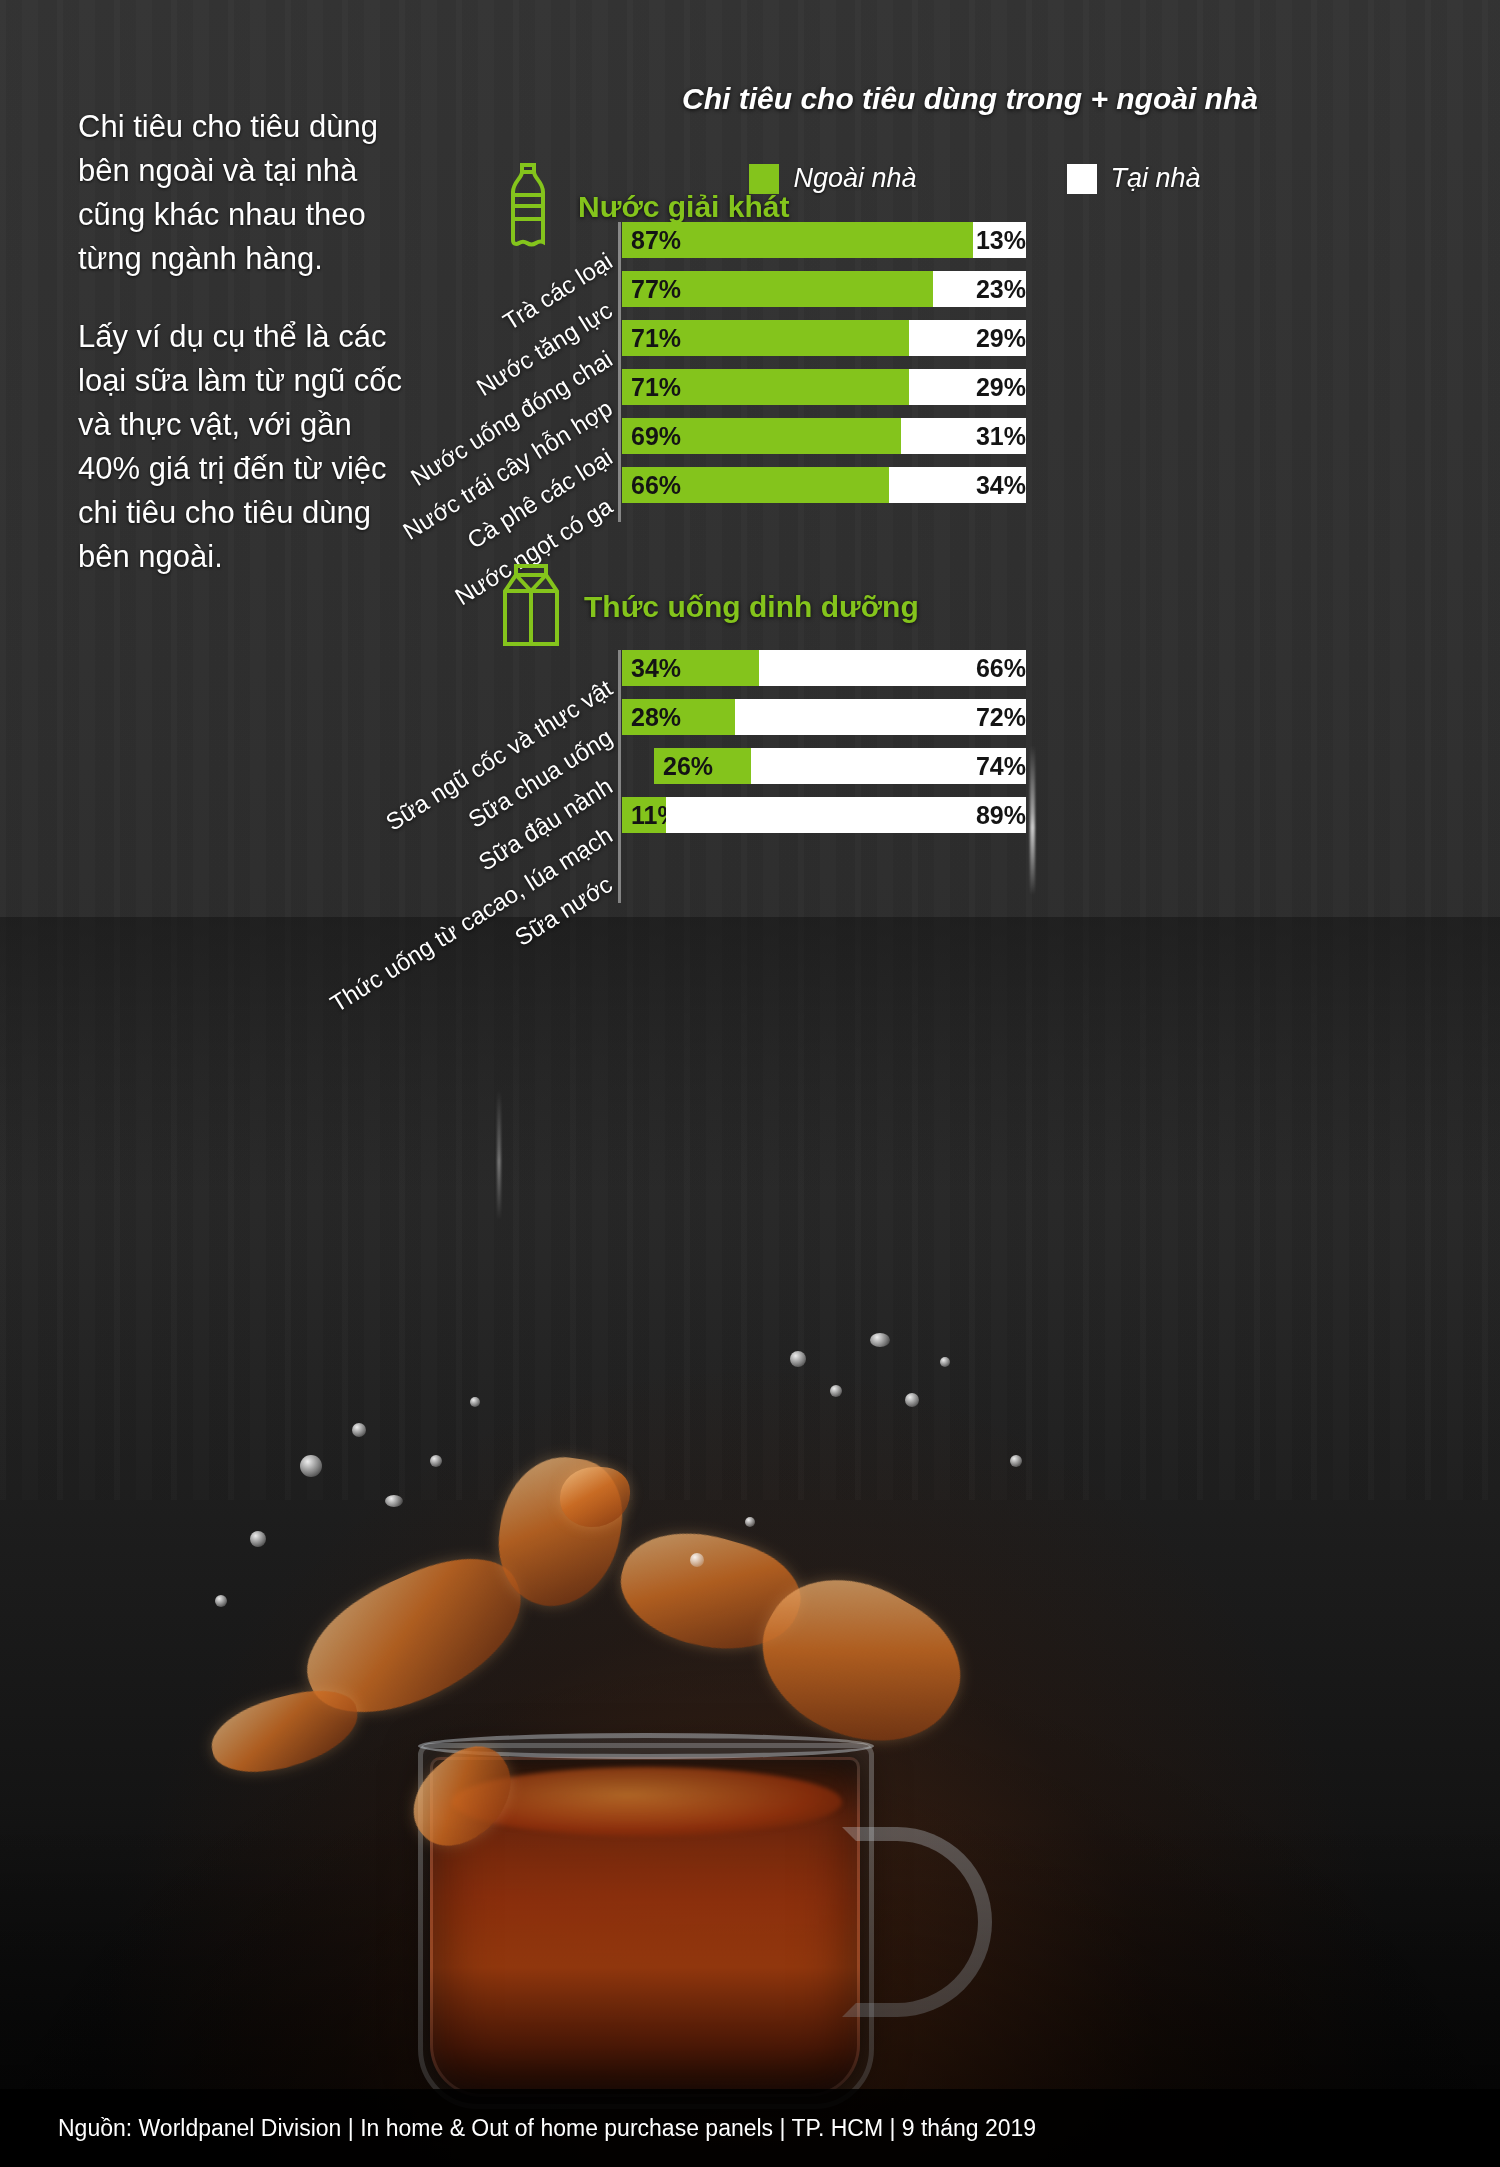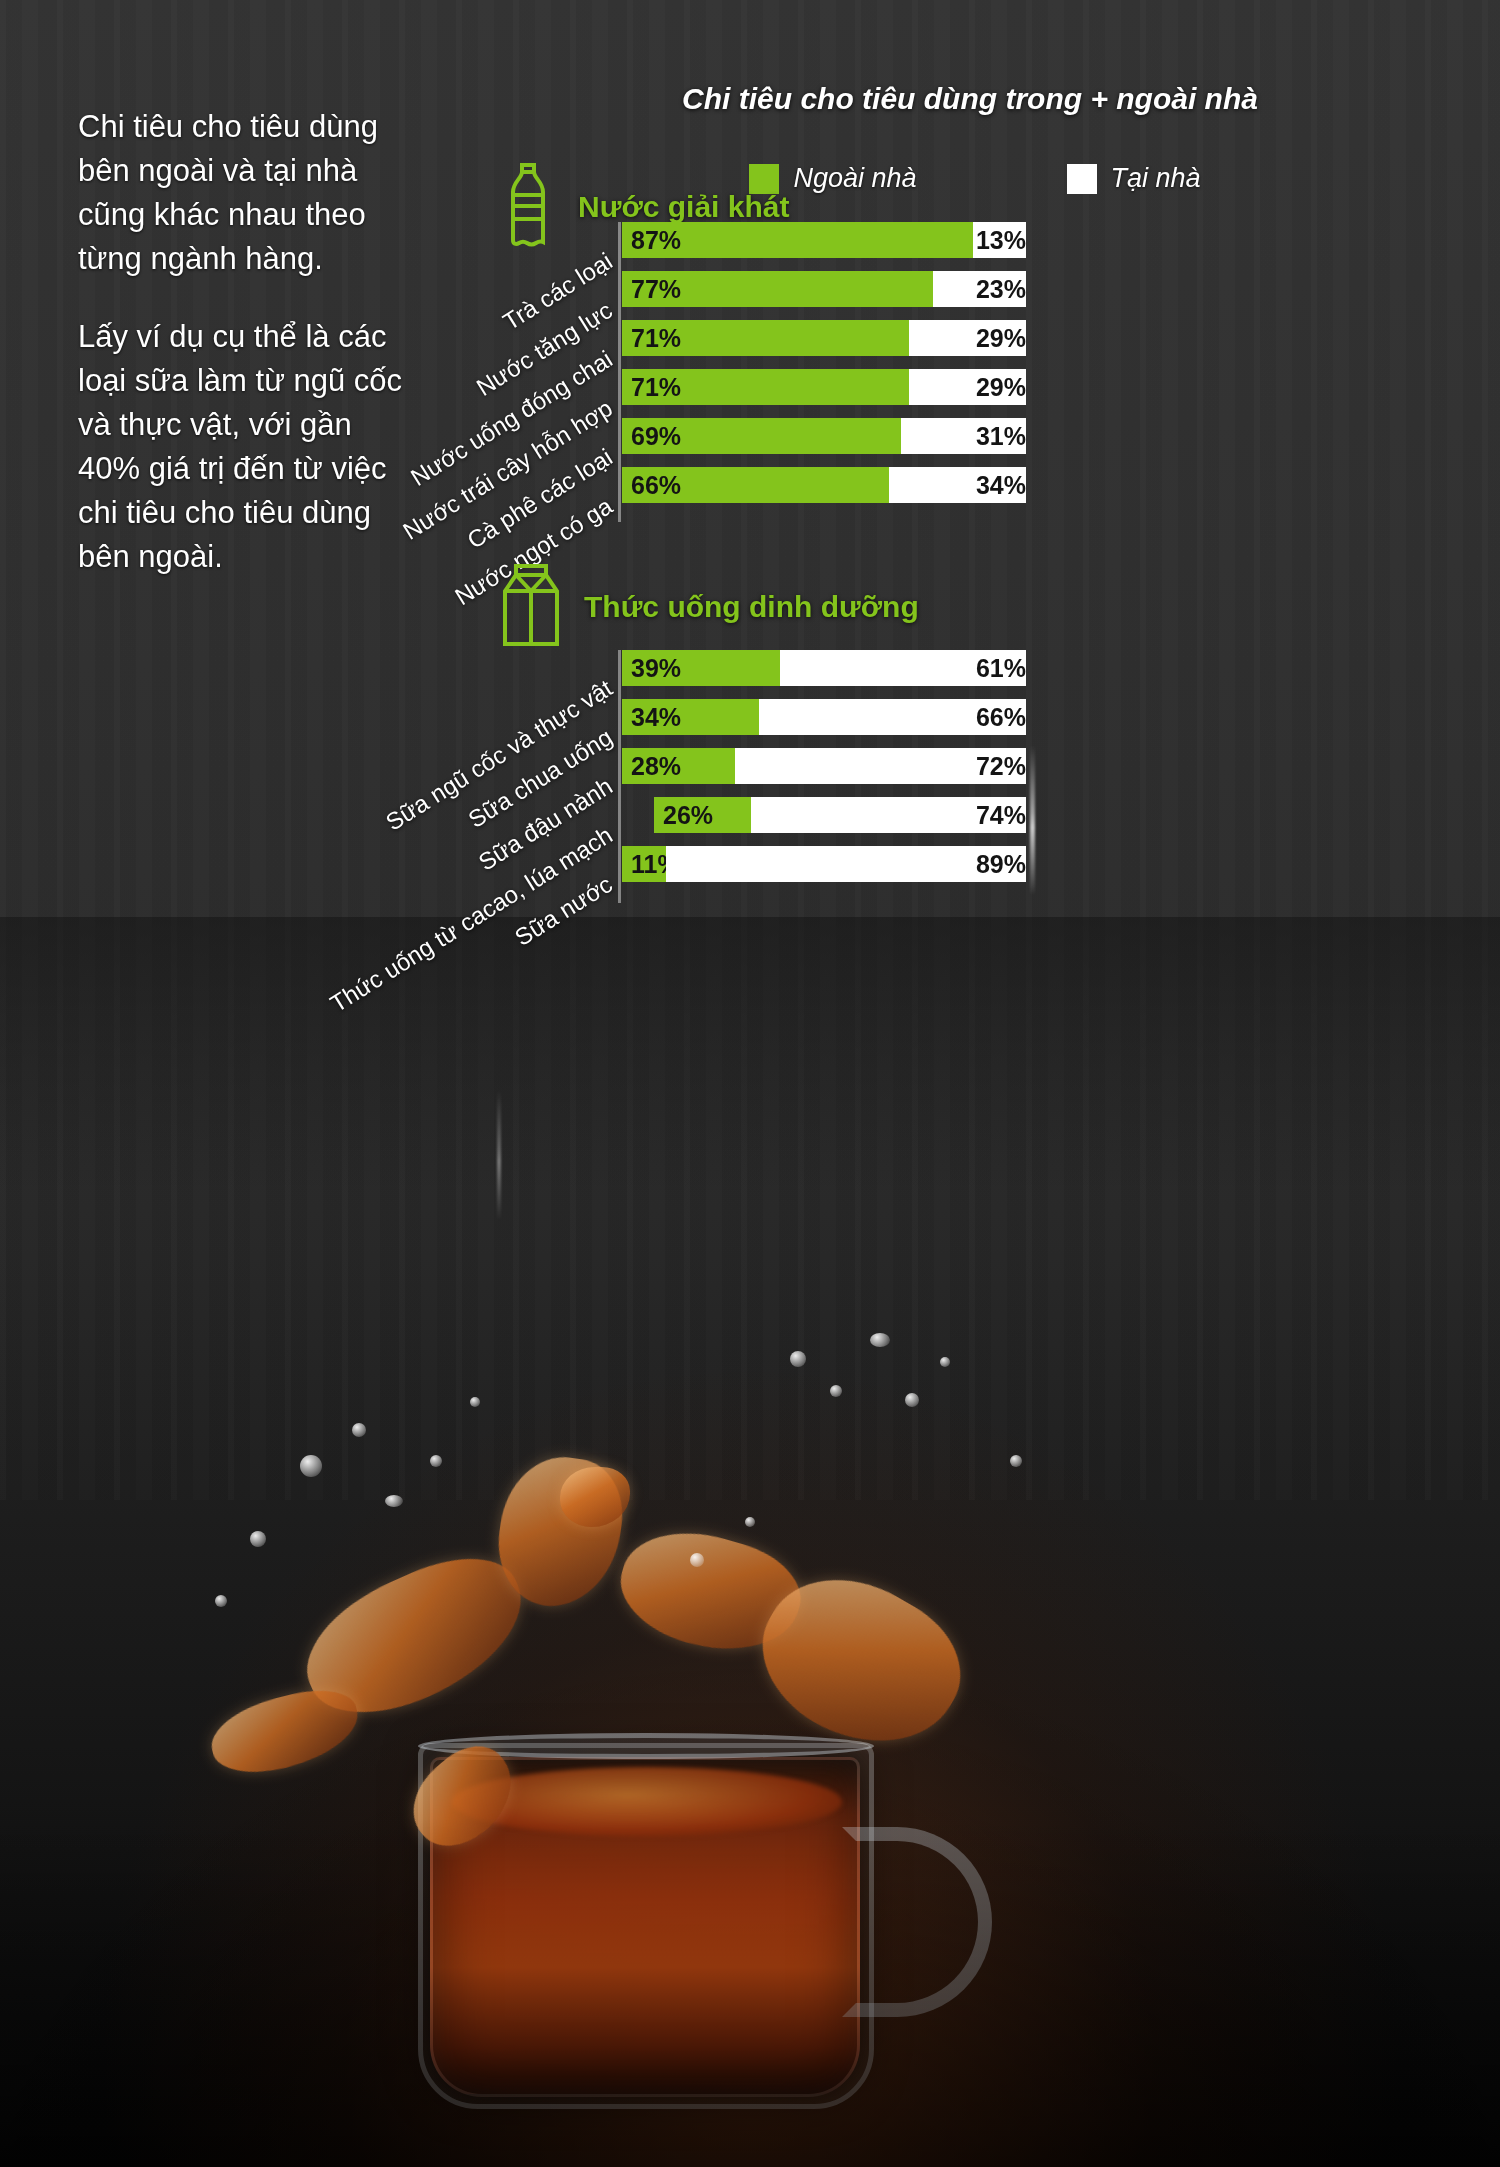--- a/index.html
+++ b/index.html
@@ -372,38 +372,37 @@
 
         <div class="cat-labels">
           <div class="cat" style="left:-220px; top:22px;  width:360px;">Sữa ngũ cốc và thực vật</div>
           <div class="cat" style="left:-220px; top:71px;  width:360px;">Sữa chua uống</div>
           <div class="cat" style="left:-220px; top:120px; width:360px;">Sữa đậu nành</div>
           <div class="cat" style="left:-220px; top:169px; width:360px;">Thức uống từ cacao, lúa mạch</div>
           <div class="cat" style="left:-220px; top:218px; width:360px;">Sữa nước</div>
         </div>
 
         <div class="bar-row">
-          <div class="seg out" style="width: 39%;">39%</div>
-          <div class="seg home" style="width: 61%;">61%</div>
-        </div>
-        <div class="bar-row">
           <div class="seg out" style="width: 34%;">34%</div>
           <div class="seg home" style="width: 66%;">66%</div>
         </div>
         <div class="bar-row">
           <div class="seg out" style="width: 28%;">28%</div>
           <div class="seg home" style="width: 72%;">72%</div>
         </div>
         <div class="bar-row">
           <div class="seg out" style="width: 26%; margin-left: 32px;">26%</div>
           <div class="seg home" style="width: 74%;">74%</div>
         </div>
         <div class="bar-row">
           <div class="seg out" style="width: 11%;">11%</div>
           <div class="seg home" style="width: 89%;">89%</div>
         </div>
       </div>
 
     </div>
 
+    <div id="footer">
+      <span id="footer-text">Nguồn: Worldpanel Division | In home &amp; Out of home purchase panels | TP. HCM | 9 tháng 2019</span>
+    </div>
 
   </div>
 </div>
 
 </body></html>

